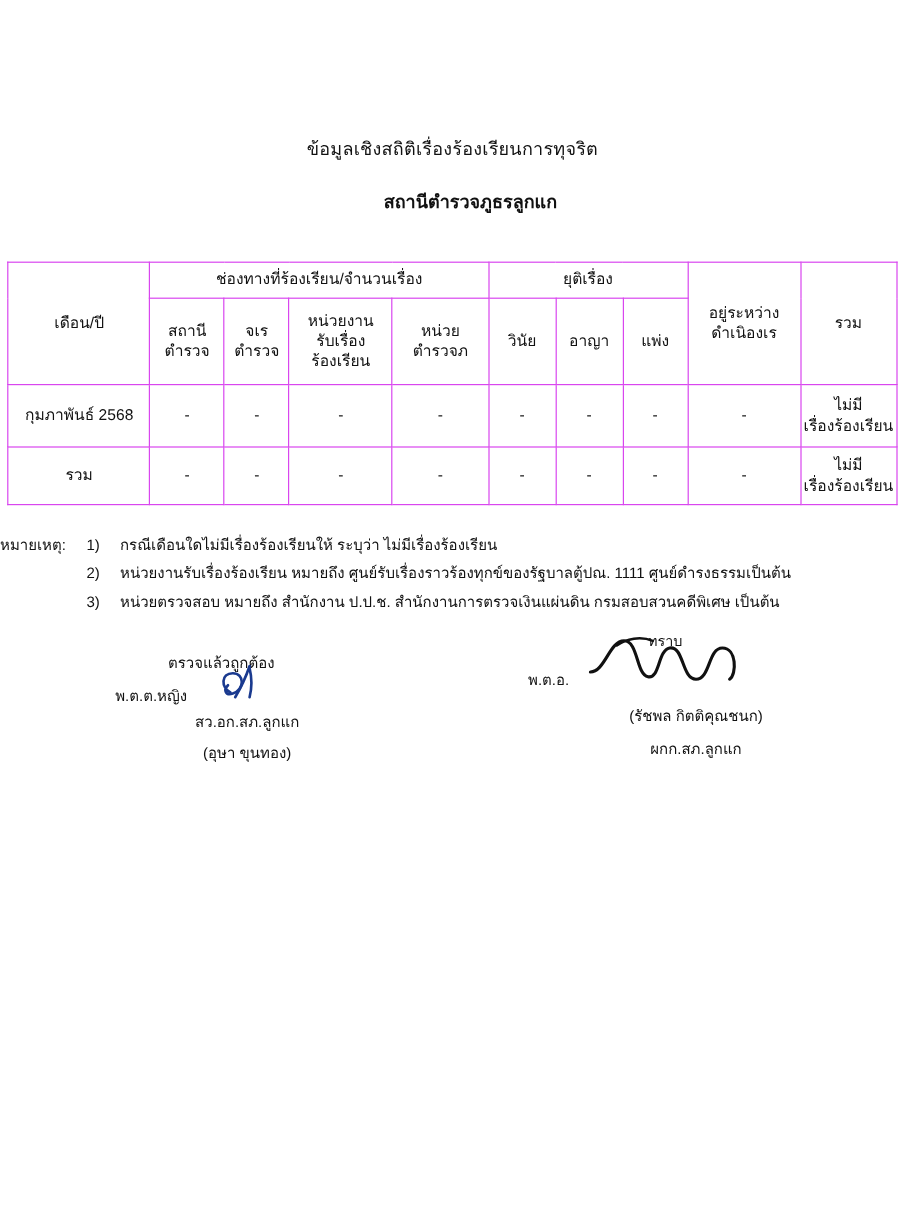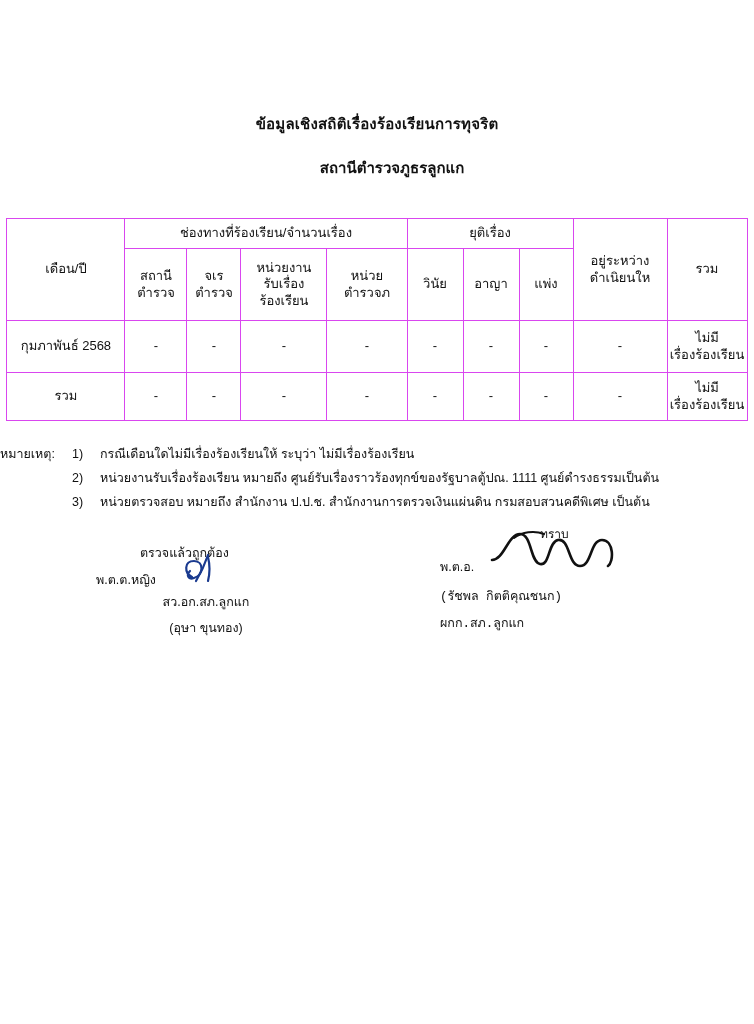--- a/index.html
+++ b/index.html
@@ -19,21 +19,21 @@
     width: 754px;
     height: 1024px;
     box-sizing: border-box;
   }
   .title-block {
     text-align: center;
     padding-top: 112px;
   }
   .doc-title {
     font-size: 15px;
-    font-weight: bold;
+    font-weight: normal;
     letter-spacing: 0.2px;
   }
   .doc-subtitle {
     font-size: 15px;
     font-weight: bold;
     margin-top: 20px;
     padding-left: 30px;
   }
   table.stat-table {
     border-collapse: collapse;
@@ -126,21 +126,21 @@
   .sig-svg {
     position: absolute;
     pointer-events: none;
   }
   .ack-word {
     position: absolute;
     left: 100px;
     top: -18px;
     font-size: 12px;
   }
-  .center-text { text-align: left; font-family: Liberation Mono, monospace; }
+  .center-text { text-align: center; }
 </style>
 </head>
 <body>
 
 <div class="page">
 
   <div class="title-block">
     <div class="doc-title">ข้อมูลเชิงสถิติเรื่องร้องเรียนการทุจริต</div>
     <div class="doc-subtitle">สถานีตำรวจภูธรลูกแก</div>
   </div>
@@ -158,21 +158,21 @@
       <col class="col-prog">
       <col class="col-sum">
     </colgroup>
     <thead>
       <tr class="h-group">
         <th rowspan="2">เดือน/ปี</th>
         <th colspan="4">ช่องทางที่ร้องเรียน/จำนวนเรื่อง</th>
         <th colspan="3">ยุติเรื่อง</th>
         <th rowspan="2">
           <div>อยู่ระหว่าง</div>
-          <div>ดำเนิยนให</div>
+          <div>ดำเนิองเร</div>
         </th>
         <th rowspan="2">รวม</th>
       </tr>
       <tr class="h-sub">
         <th>
           <div>สถานี</div>
           <div>ตำรวจ</div>
         </th>
         <th>
           <div>จเร</div>

